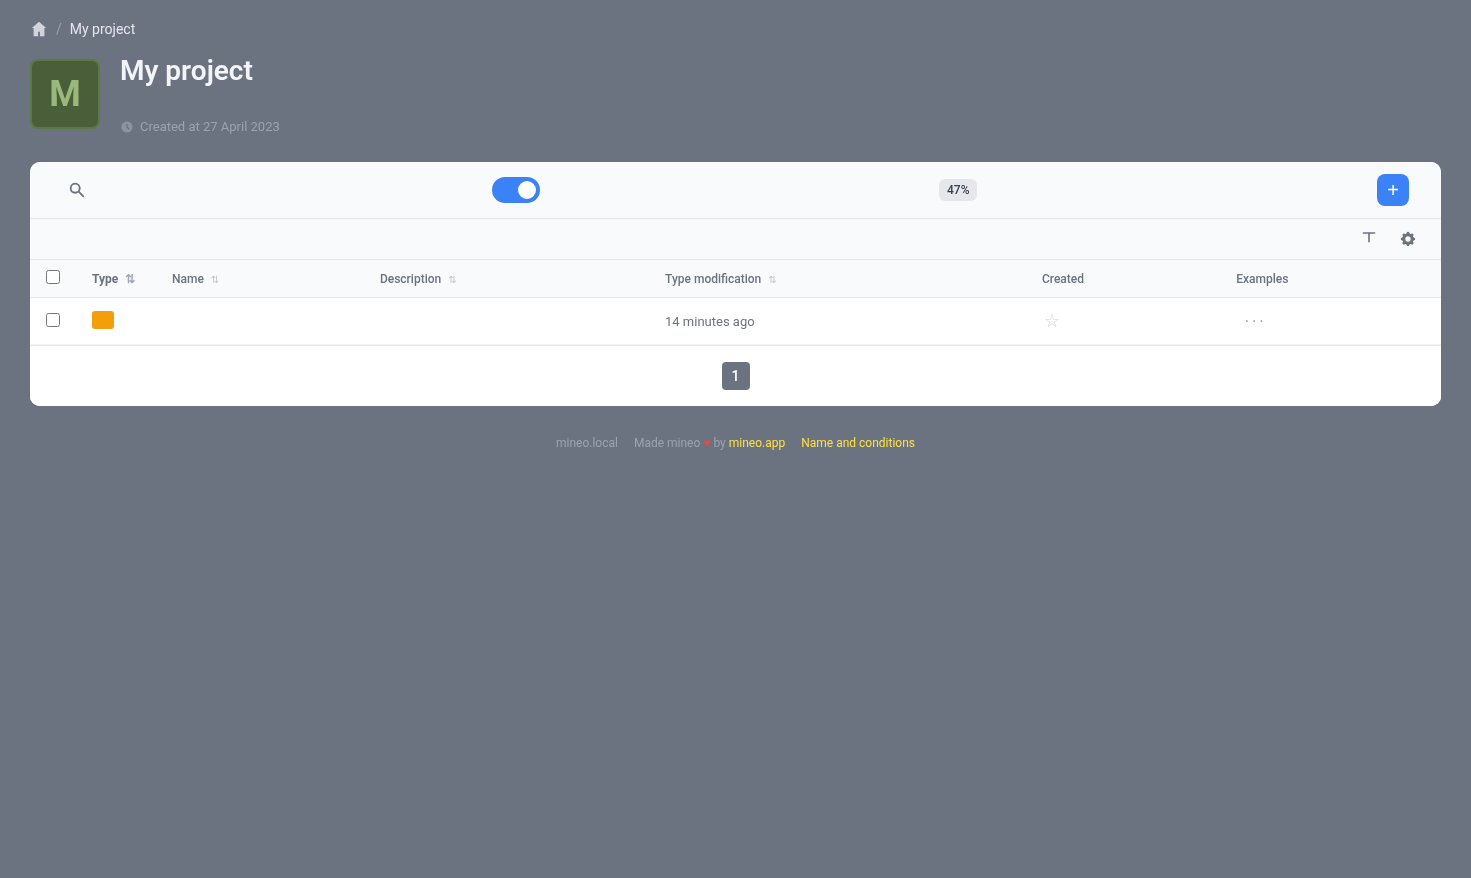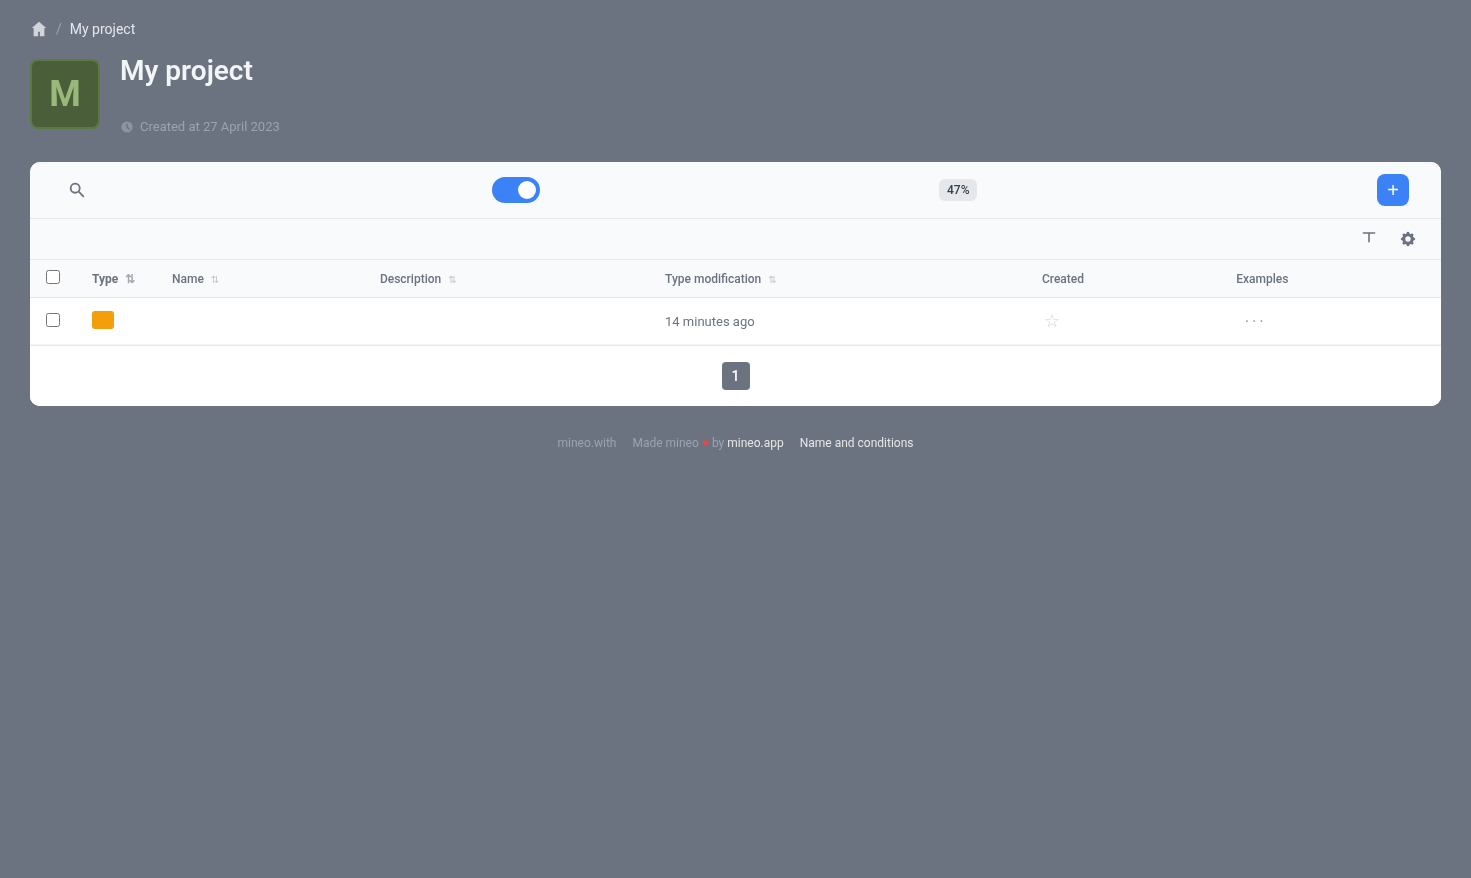--- a/index.html
+++ b/index.html
@@ -270,21 +270,21 @@
       display: flex;
       align-items: center;
       justify-content: center;
       gap: 16px;
       padding: 20px;
       font-size: 12px;
       color: #9ca3af;
       margin-top: 10px;
     }
     .footer-link {
-      color: #e5e5e5;
+      color: #fde047;
       text-decoration: none;
     }
     .heart-icon { color: #ef4444; }
     input[type="checkbox"] {
       width: 14px;
       height: 14px;
       cursor: pointer;
     }
     .col-resize-icon {
       opacity: 0.4;
@@ -400,21 +400,21 @@
         </tbody>
       </table>
 
       <div class="pagination">
         <div class="page-num">1</div>
       </div>
     </div>
   </div>
 
   <div class="footer">
-    <span>mineo.with</span>
+    <span>mineo.local</span>
     <span>
       <span>Made mineo</span>
       <span class="heart-icon"> ♥ </span>
       <span>by</span>
       <a href="#" class="footer-link"> <span>mineo.app</span></a>
     </span>
     <a href="#" class="footer-link">Name and conditions</a>
   </div>
 
 </div>

